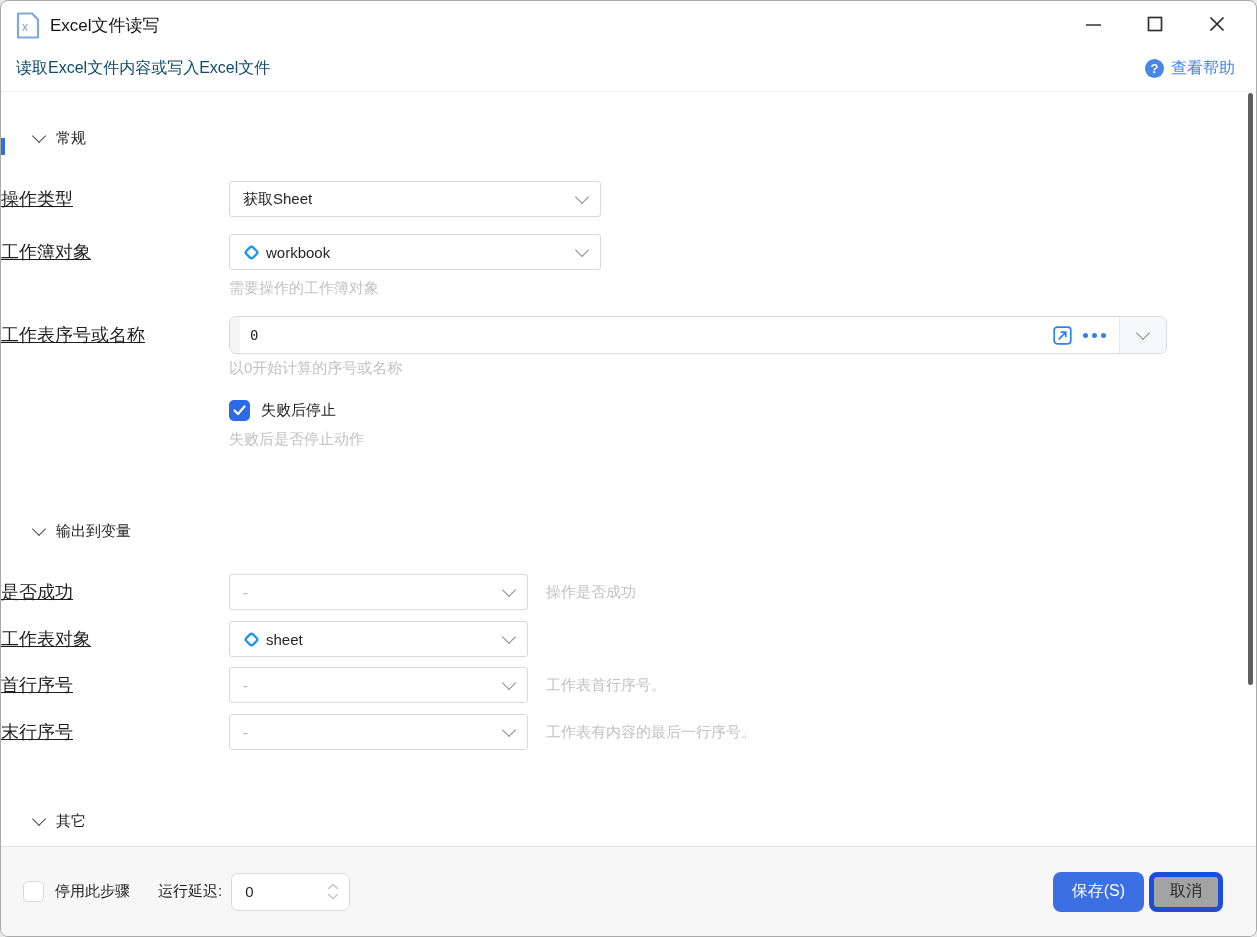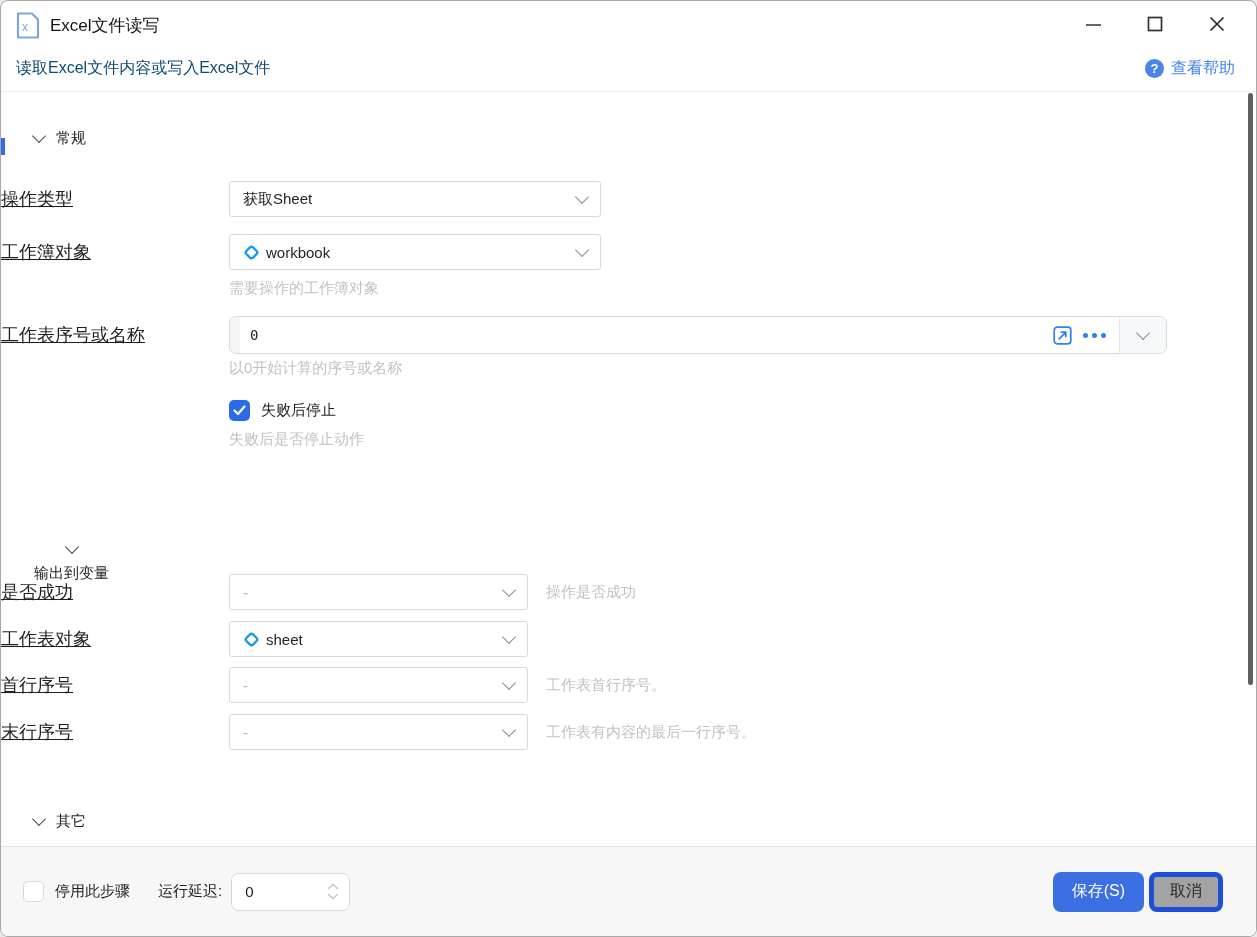--- a/index.html
+++ b/index.html
@@ -155,21 +155,21 @@
   <div class="row" style="top:397px;height:24px;left:228px;">
     <span class="checkbox checked">
       <svg width="13" height="11" viewBox="0 0 13 11">
         <path d="M1.5 5.5 L5 9 L11.5 1.5" fill="none" stroke="#fff" stroke-width="2.2" stroke-linecap="round" stroke-linejoin="round"></path>
       </svg>
     </span>
     <span class="cb-label">失败后停止</span>
   </div>
   <div class="helper" style="top:429px;">失败后是否停止动作</div>
 
-  <div class="section-head" style="top:546px;flex-direction:column;">
+  <div class="section-head" style="top:521px;">
     <span class="chev dark"></span>
     <span>输出到变量</span>
   </div>
 
   <div class="row" style="top:573px;height:36px;">
     <span class="flabel">是否成功</span>
     <div class="select w299 ctrl">
       <span class="val placeholder">-</span>
       <span class="chev"></span>
     </div>

